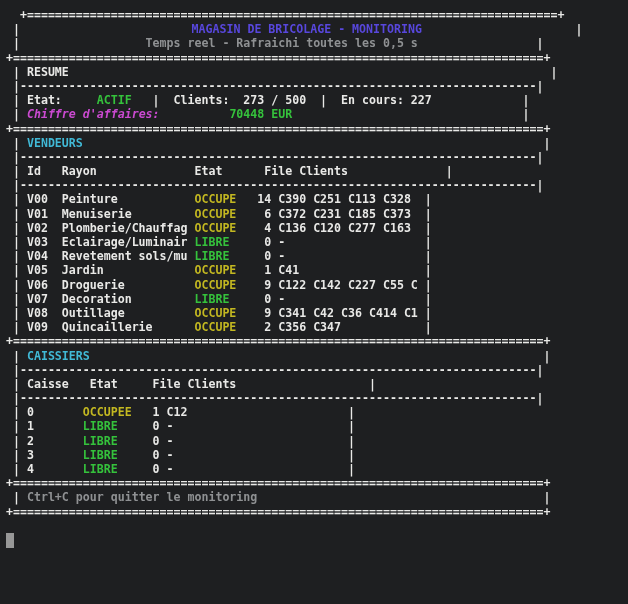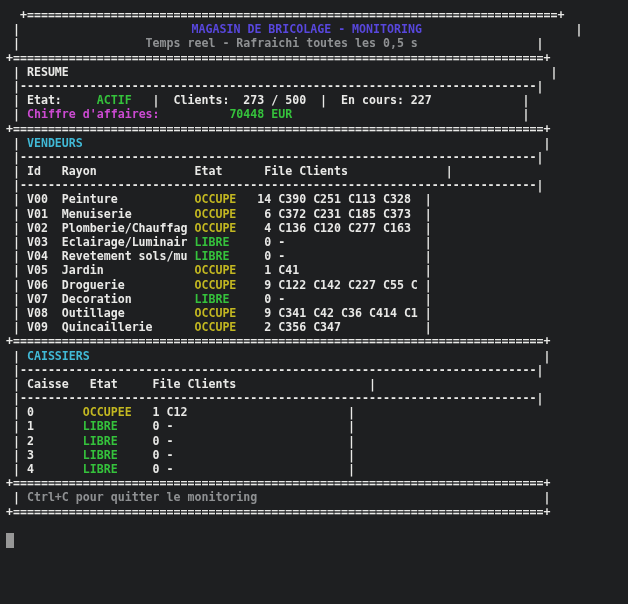--- a/index.html
+++ b/index.html
@@ -19,21 +19,21 @@
     color:#e9e9e7;
     white-space:pre;
   }
   .term .row{height:14.2px;}
   .seg-w{color:#e9e9e7;}
   .seg-g{color:#8f9193;}
   .seg-p{color:#5847dd;padding-left:32px;}
   .seg-c{color:#41b9d6;}
   .seg-gr{color:#35c23c;}
   .seg-y{color:#c3b821;}
-  .seg-m{color:#cb4ad1;}
+  .seg-m{color:#cb4ad1;font-style:italic;}
   .cursor{
     display:inline-block;
     width:8px;height:15px;
     background:#979797;
     vertical-align:top;
   }
 </style>
 <style>.seg-w{color:#e9e9e7;}.seg-g{color:#8f9193;}.seg-p{color:#5847dd;}.seg-c{color:#41b9d6;}.seg-gr{color:#35c23c;}.seg-y{color:#c3b821;text-align:center;}.seg-m{color:#cb4ad1;}.cursor{background:#979797;}</style></head>
 <body>
 

